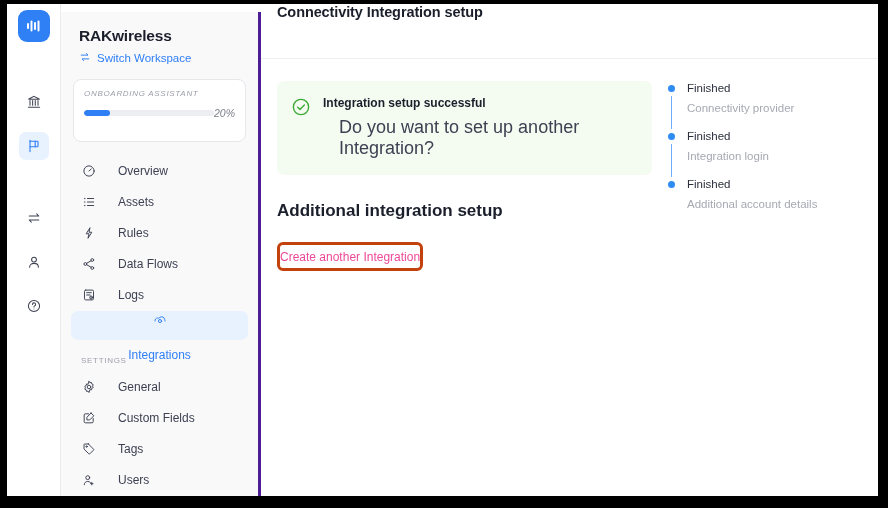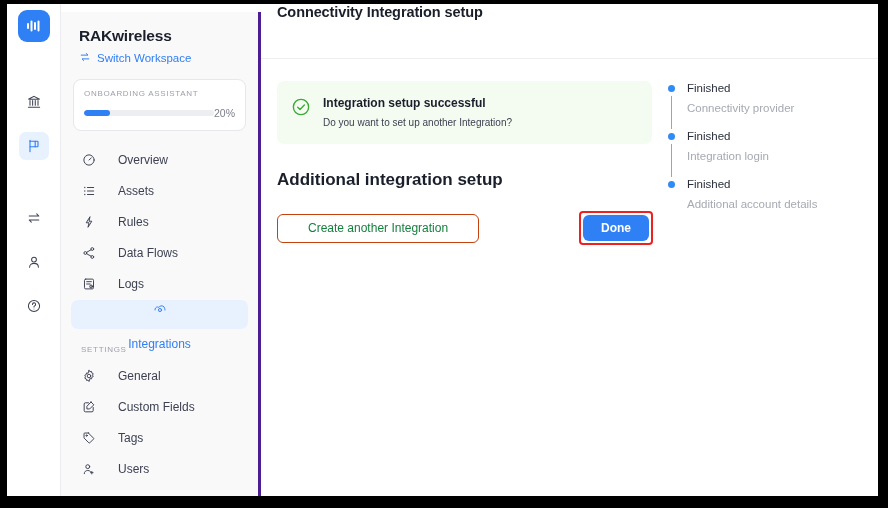--- a/index.html
+++ b/index.html
@@ -79,21 +79,22 @@
     color: #2f7ff5;
     font-size: 11.5px;
   }
   .ws-switch svg { flex: 0 0 auto; }
 
   .onboard-card {
     margin: 14px 2px 0 2px;
     background: #ffffff;
     border: 1px solid #e7e7ec;
     border-radius: 8px;
-    padding: 9px 10px 11px 10px;
+    padding: 9px 10px 22px 10px;
+    font-style: italic;
   }
   .onboard-title {
     font-size: 8px;
     letter-spacing: 0.7px;
     color: #9ea0ab;
     text-transform: uppercase;
   }
   .onboard-row {
     display: flex; align-items: center; 
     margin-top: 9px;
@@ -185,46 +186,47 @@
     flex: 0 0 20px;
     width: 20px; height: 20px;
     margin-top: 1px;
   }
   .success-head {
     font-size: 12px;
     font-weight: bold;
     color: #1b1f2b;
   }
   .success-sub {
-    font-size: 10px;
+    font-size: 18px;
     color: #3d4152;
     margin-top: 7px;
+    margin-left: 16px;
   }
 
   .section-head {
     margin-top: 26px;
     font-size: 17px;
     font-weight: bold;
     color: #1b1f2b;
   }
 
   .action-row {
     margin-top: 21px;
     display: flex;
     align-items: center;
     width: 376px;
   }
   .btn-secondary {
     height: 29px;
-    padding: 0 30px;
-    border: 1px solid #c2410c;
+    padding: 0 0;
+    border: 3px solid #c2410c;
     border-radius: 6px;
     background: #ffffff;
     font-size: 12px;
-    color: #15803d;
+    color: #ec4899;
     font-family: "Liberation Sans", sans-serif;
     display: flex; align-items: center;
   }
   .done-wrap {
     margin-left: auto;
     border: 2.5px solid #ee2020;
     border-radius: 4px;
     padding: 2px;
     display: inline-flex;
   }
@@ -496,23 +498,20 @@
           <div>
             <div class="success-head">Integration setup successful</div>
             <div class="success-sub">Do you want to set up another Integration?</div>
           </div>
         </div>
 
         <div class="section-head">Additional integration setup</div>
 
         <div class="action-row">
           <button class="btn-secondary">Create another Integration</button>
-          <span class="done-wrap">
-            <button class="btn-primary">Done</button>
-          </span>
         </div>
       </div>
 
       <div id="steps-col">
 
         <div class="step">
           <span class="step-dot"></span>
           <span class="step-line"></span>
           <div class="step-status">Finished</div>
           <div class="step-label">Connectivity provider</div>

